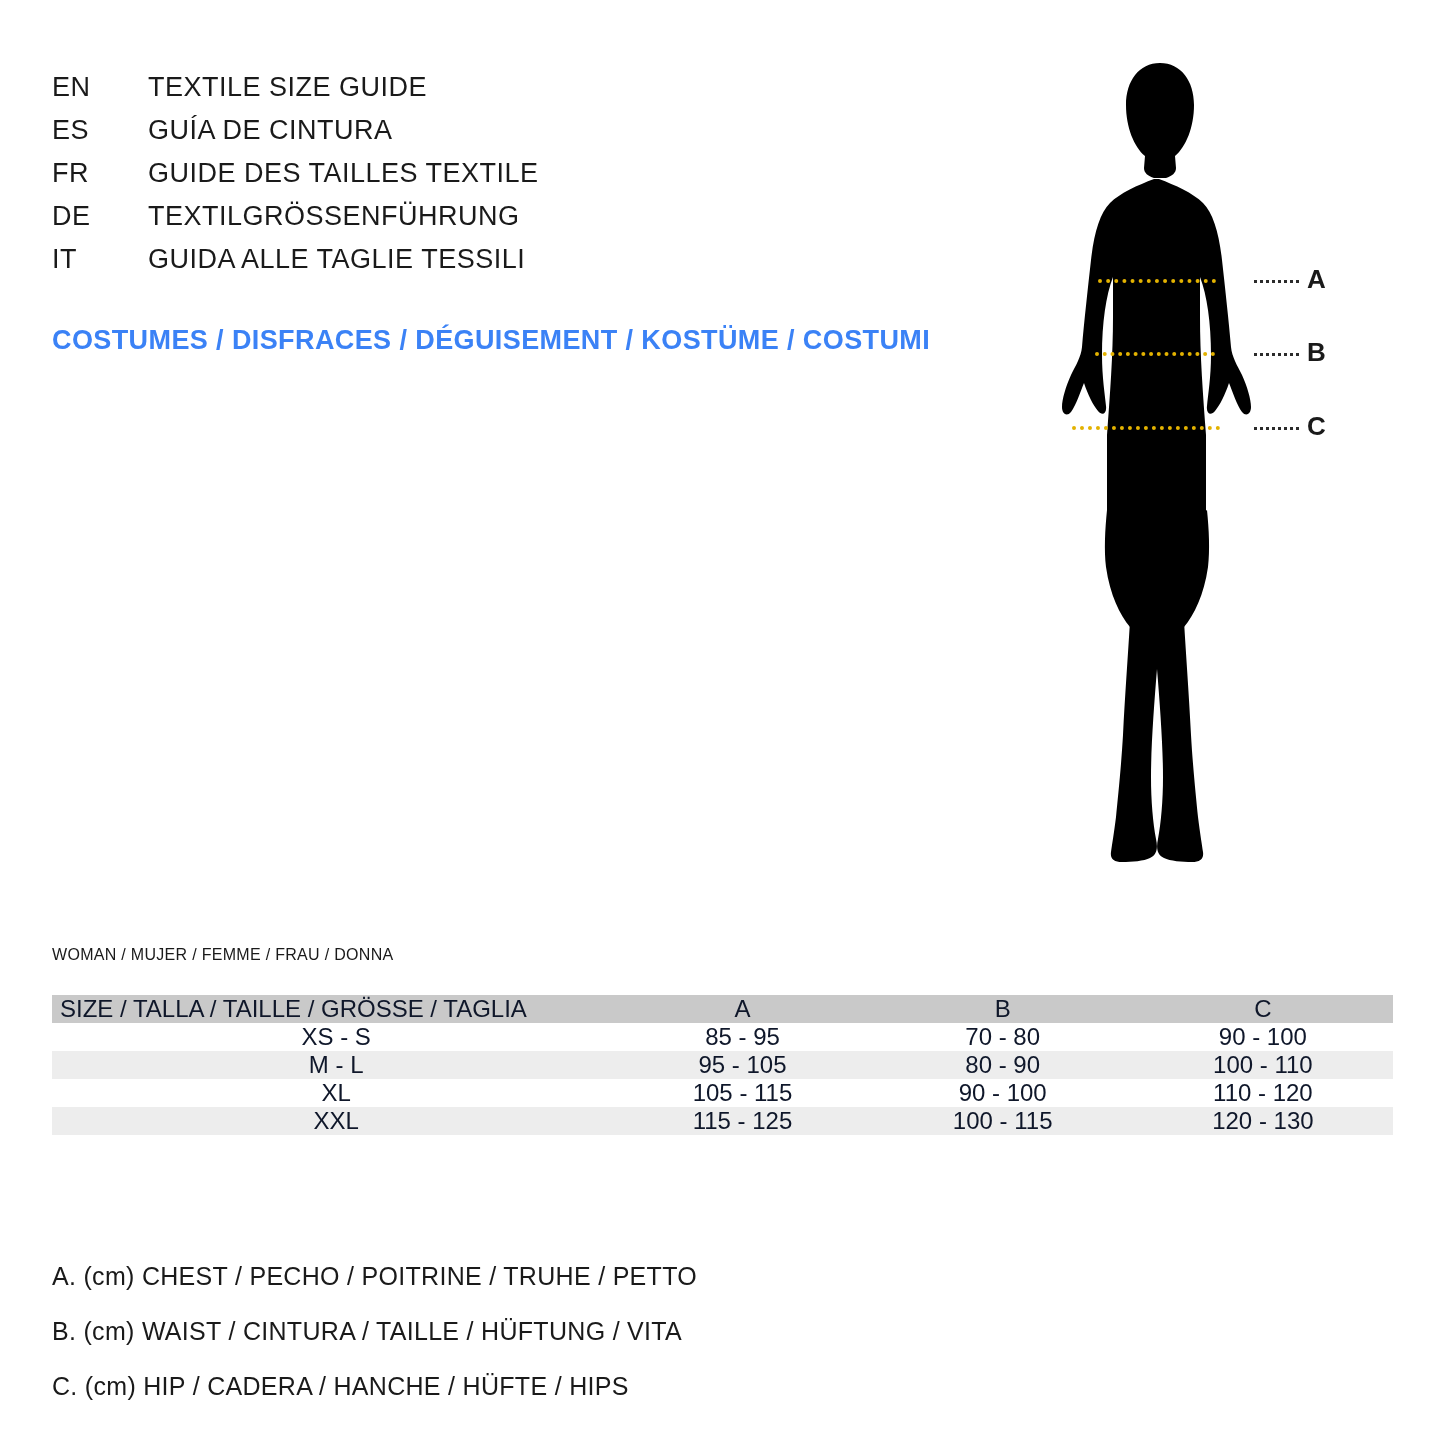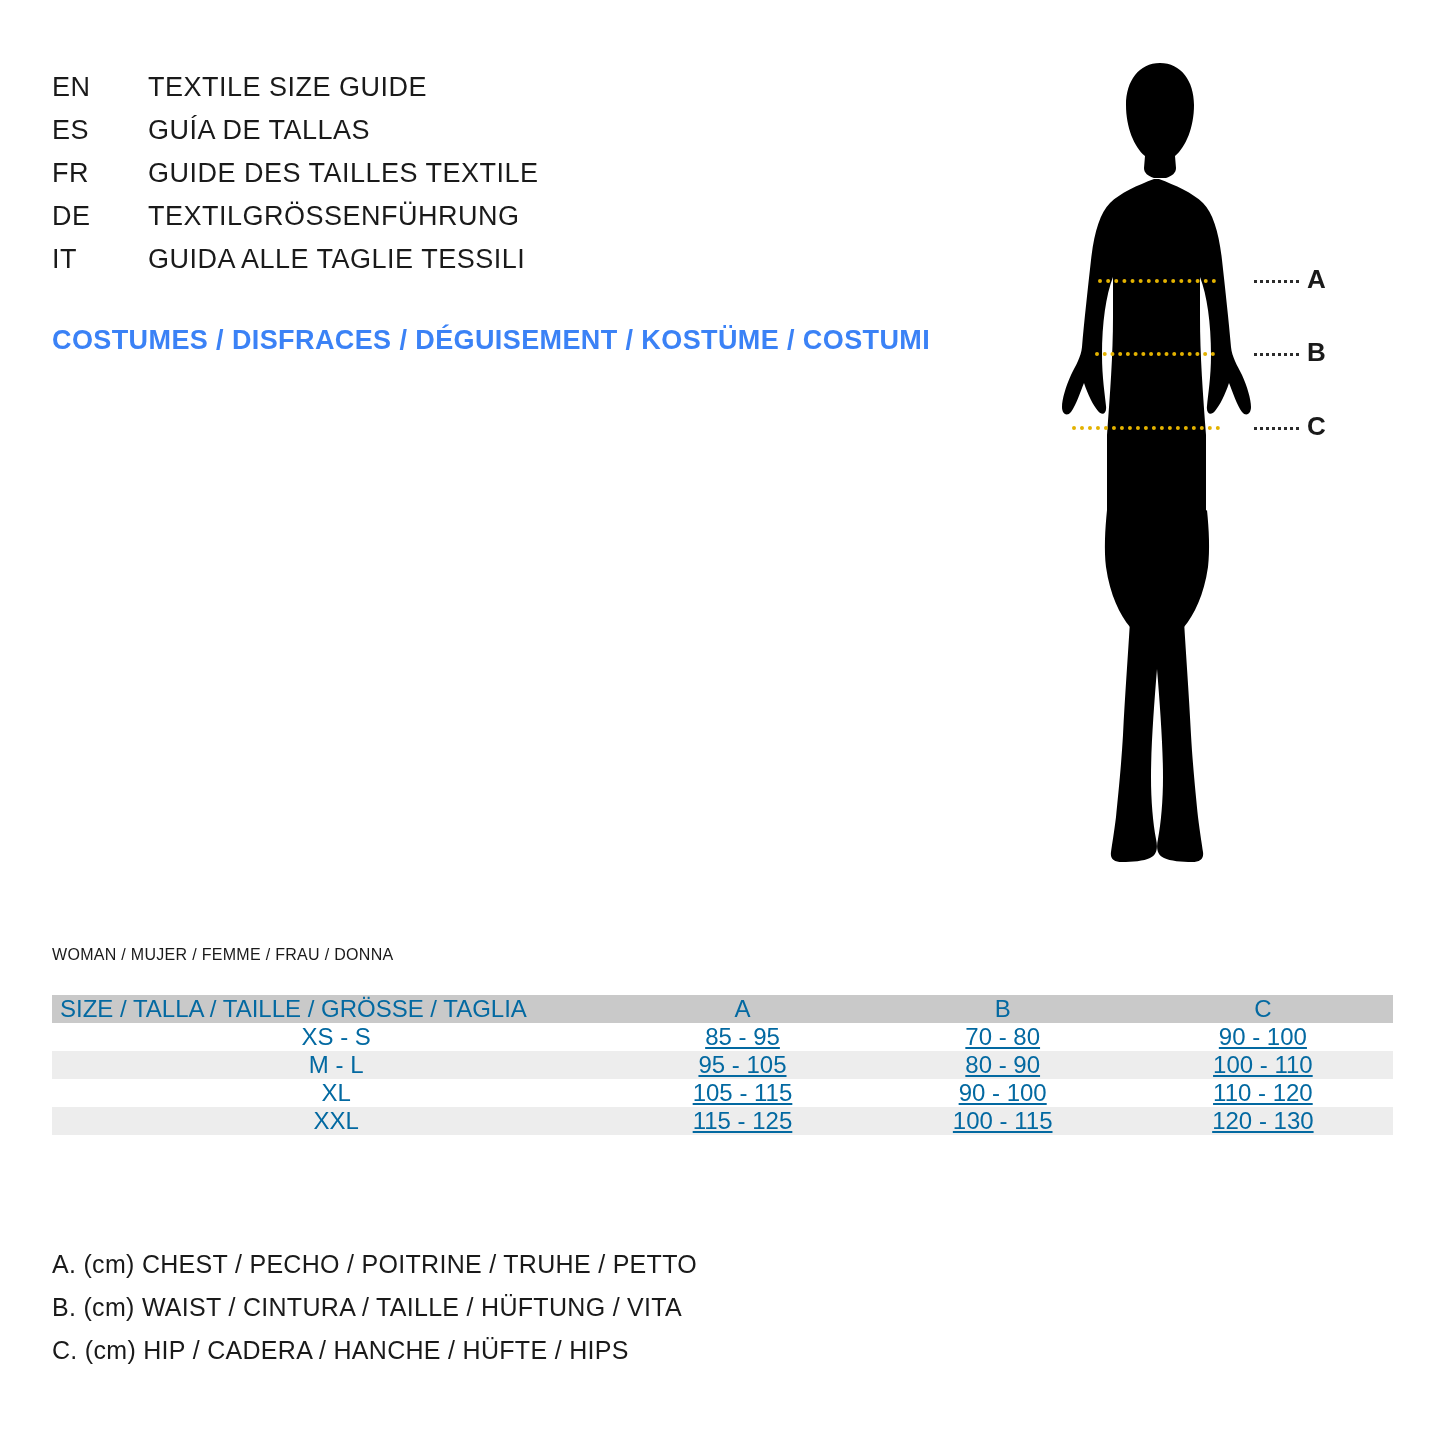--- a/index.html
+++ b/index.html
@@ -93,21 +93,21 @@
     top: 995px;
     width: 1341px;
     border-collapse: collapse;
     font-size: 24px;
   }
   table.size-table th,
   table.size-table td {
     padding: 0;
     height: 22px;
     font-weight: normal;
-    color: #0369a1;
+    color: #0f172a;
   }
   table.size-table thead tr {
     background: #c9c9c9;
   }
   table.size-table thead th.lbl {
     text-align: left;
     padding-left: 8px;
   }
   table.size-table thead th.col {
     text-align: center;
@@ -115,48 +115,48 @@
   table.size-table tbody tr.odd { background: #ffffff; }
   table.size-table tbody tr.even { background: #ededed; }
   table.size-table td.lbl {
     text-align: center;
     padding-left: 8px;
     width: 560px;
   }
   table.size-table td.col {
     text-align: center;
     width: 260px;
-    text-decoration: underline;
   }
 
   
   .legend {
     position: absolute;
     left: 52px;
     top: 1243px;
     width: 1000px;
   }
   .legend-line {
     font-size: 25px;
     letter-spacing: 0.3px;
     line-height: 43px;
     color: #1a1a1a;
+    margin-top: 12px;
   }
 </style>
 </head>
 <body>
 
 <div class="lang-block">
   <div class="lang-row">
     <span class="lang-code">EN</span>
     <span class="lang-text">TEXTILE SIZE GUIDE</span>
   </div>
   <div class="lang-row">
     <span class="lang-code">ES</span>
-    <span class="lang-text">GUÍA DE TALLAS</span>
+    <span class="lang-text">GUÍA DE CINTURA</span>
   </div>
   <div class="lang-row">
     <span class="lang-code">FR</span>
     <span class="lang-text">GUIDE DES TAILLES TEXTILE</span>
   </div>
   <div class="lang-row">
     <span class="lang-code">DE</span>
     <span class="lang-text">TEXTILGRÖSSENFÜHRUNG</span>
   </div>
   <div class="lang-row">

